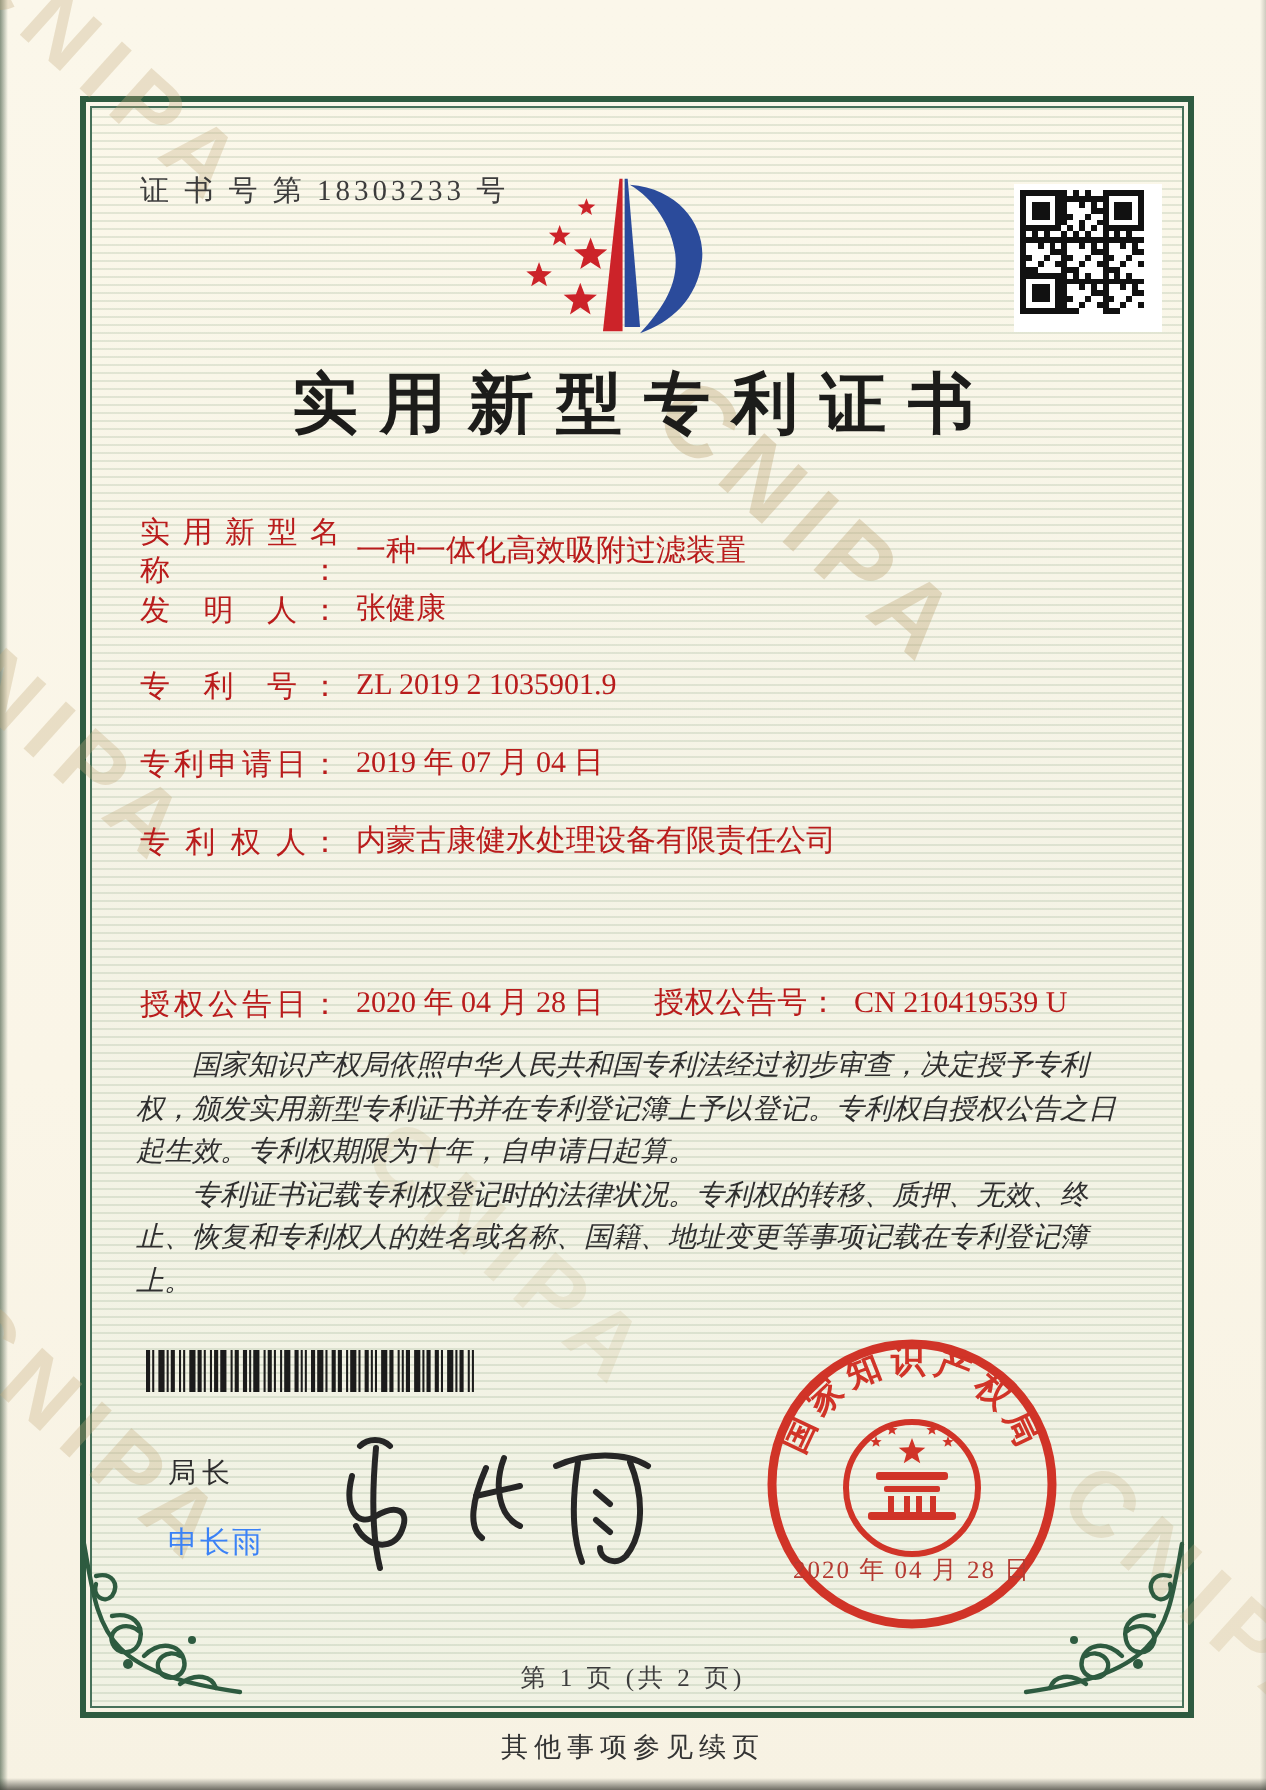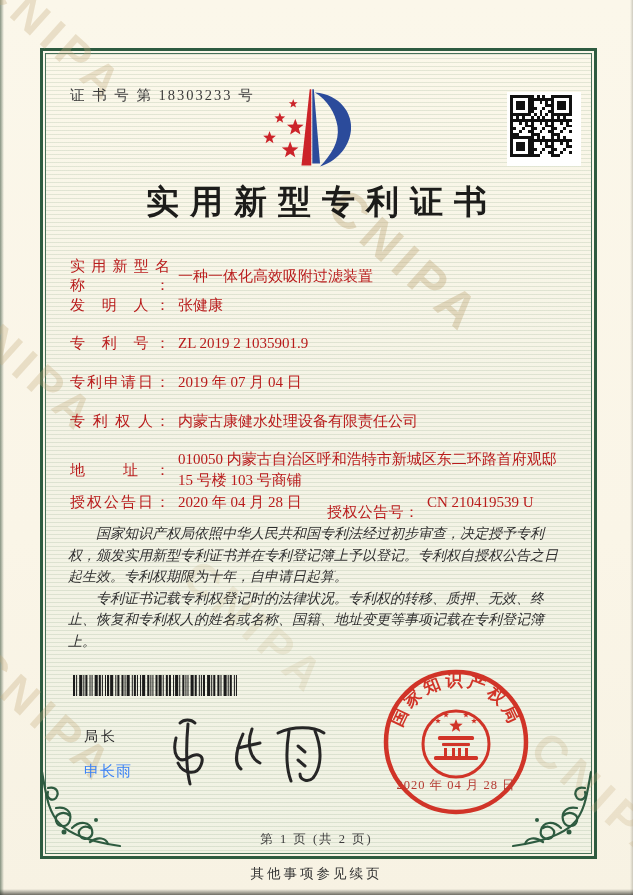--- a/index.html
+++ b/index.html
@@ -37,21 +37,21 @@
   .qr{position:absolute;left:507px;top:92px;width:68px;height:68px;background:#fff;padding:3px;}
   .qr svg{display:block;width:62px;height:62px;}
 
   .doc-title{position:absolute;left:40px;top:180px;width:553px;text-align:center;
     font-size:33px;font-weight:bold;color:#1c1c1a;letter-spacing:11px;padding-left:11px;box-sizing:border-box;}
 
   .field-row{position:absolute;left:70px;width:500px;font-size:15px;color:#b91c1c;display:flex;align-items:center;}
   .flabel{display:inline-block;width:100px;text-align:justify;text-align-last:justify;flex:none;}
   .fvalue{display:inline-block;margin-left:8px;width:400px;line-height:21px;}
   .pair2{position:absolute;left:257px;top:0;display:flex;}
-  .pair2 .flabel{width:92px;margin-top:11px;}
+  .pair2 .flabel{width:92px;}
   .pair2 .fvalue{width:150px;}
 
   .body-text{position:absolute;left:68px;top:523px;width:502px;font-size:14px;
     line-height:21.5px;color:#2f2f2f;font-style:italic;}
   .body-text p{margin:0;text-indent:2em;}
 
   .barcode{position:absolute;left:73px;top:675px;width:165px;height:21px;}
   .barcode svg{width:100%;height:100%;}
 
   .sig-title{position:absolute;left:84px;top:728px;font-size:14px;color:#2e2e2e;letter-spacing:3px;}
@@ -375,24 +375,20 @@
     <span class="fvalue">ZL 2019 2 1035901.9</span>
   </div>
   <div class="field-row" style="top:372px">
     <span class="flabel">专利申请日：</span>
     <span class="fvalue">2019 年 07 月 04 日</span>
   </div>
   <div class="field-row" style="top:411px">
     <span class="flabel">专 利 权 人：</span>
     <span class="fvalue">内蒙古康健水处理设备有限责任公司</span>
   </div>
-  <div class="field-row" style="top:449px">
-    <span class="flabel">地 址：</span>
-    <span class="fvalue">010050 内蒙古自治区呼和浩特市新城区东二环路首府观邸 15 号楼 103 号商铺</span>
-  </div>
   <div class="field-row" style="top:492px">
     <span class="flabel">授权公告日：</span>
     <span class="fvalue" style="width:140px">2020 年 04 月 28 日</span>
     <span class="pair2">
       <span class="flabel">授权公告号：</span>
       <span class="fvalue">CN 210419539 U</span>
     </span>
   </div>
 
   <div class="body-text">

